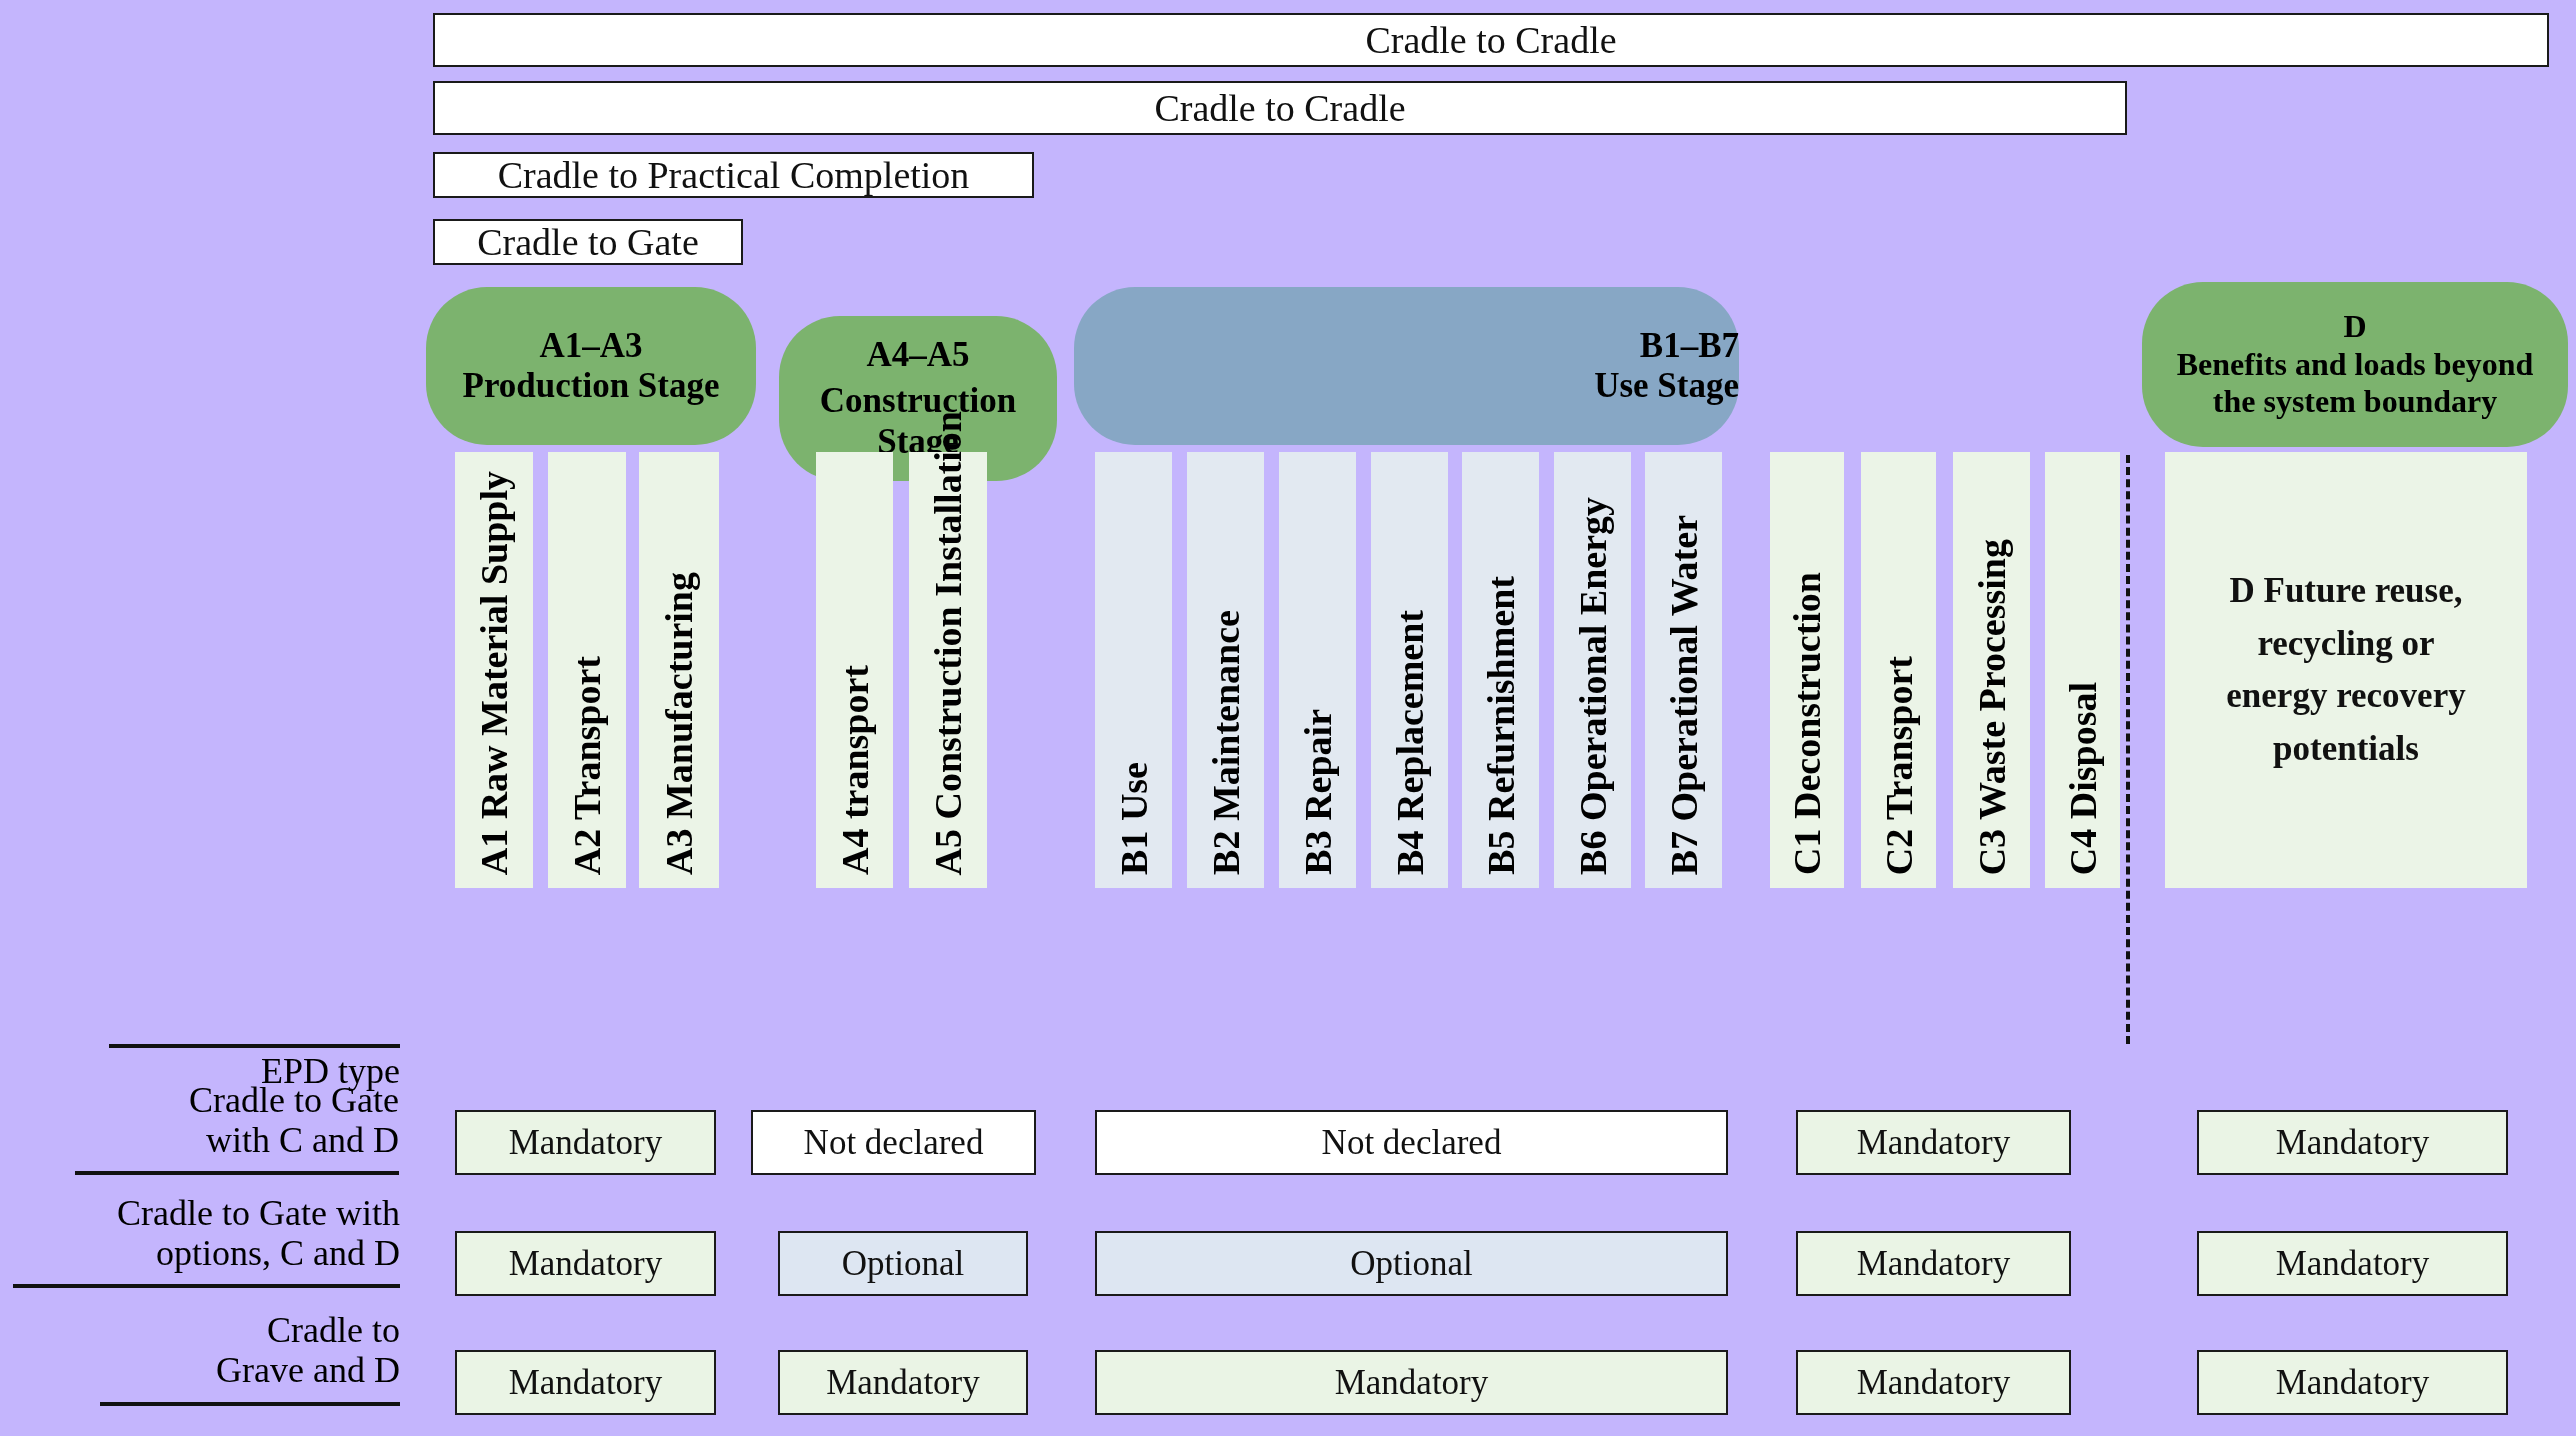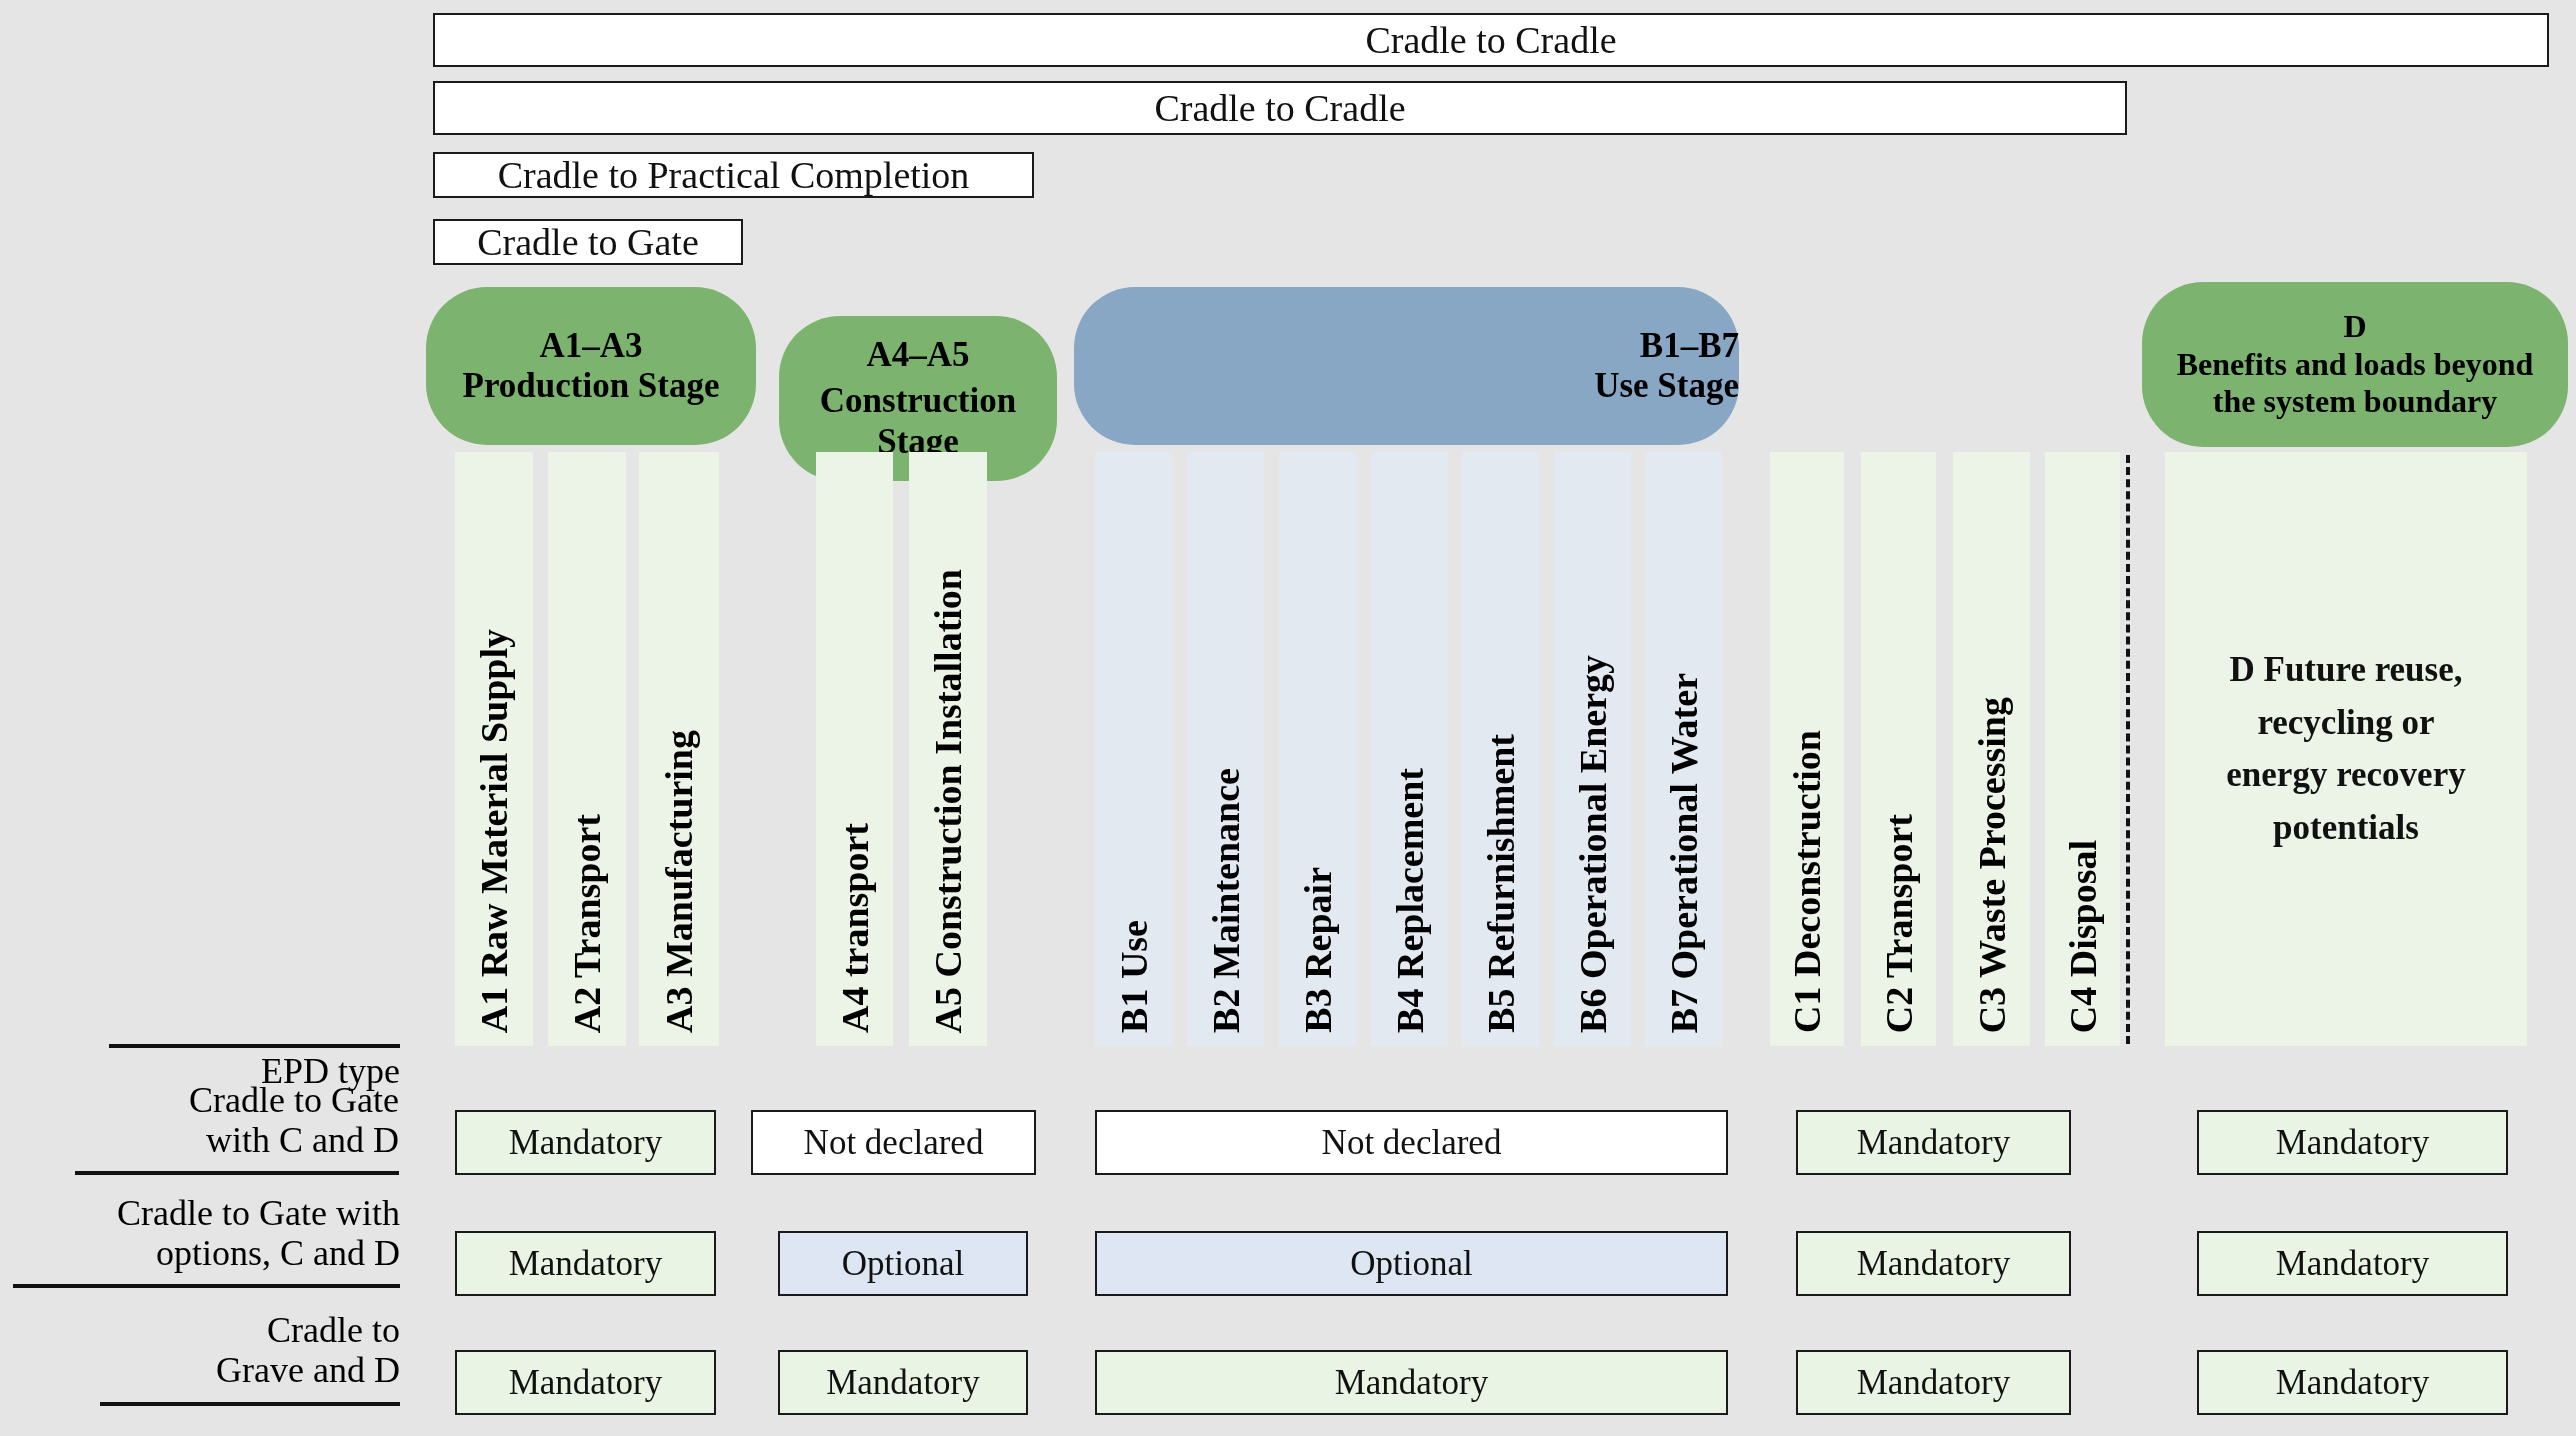--- a/index.html
+++ b/index.html
@@ -16,21 +16,21 @@
   *{margin:0;padding:0;box-sizing:border-box;}
   body{
     background:#ffffff;
     font-family:"Liberation Serif","DejaVu Serif",serif;
     color:var(--ink);
   }
   .canvas{
     position:relative;
     width:2576px;
     height:1436px;
-    background:#e5e5e5;
+    background:#c4b5fd;
     overflow:hidden;
   }
   
   .tbar{
     position:absolute;
     border:2.9px solid var(--border-dark);
     background:#ffffff;
     display:flex;
     align-items:center;
     justify-content:center;
@@ -55,21 +55,21 @@
   }
   .pill.green{background:var(--stage-green);}
   .pill.blue{background:var(--stage-blue);align-items:flex-end;}
   .pill .gap2{}
   .pill .gap3{margin-top:5.8px;}
   .pill.d-pill{font-size:32px;line-height:1.18;}
   
   .col{
     position:absolute;
     top:452px;
-    height:594px;
+    height:436px;
     display:flex;
     flex-direction:column;
     justify-content:flex-end;
     align-items:center;
     padding-bottom:13px;
   }
   .col.green{background:var(--column-green);}
   .col.blue{background:var(--column-blue);}
   .vlabel{
     writing-mode:vertical-rl;

